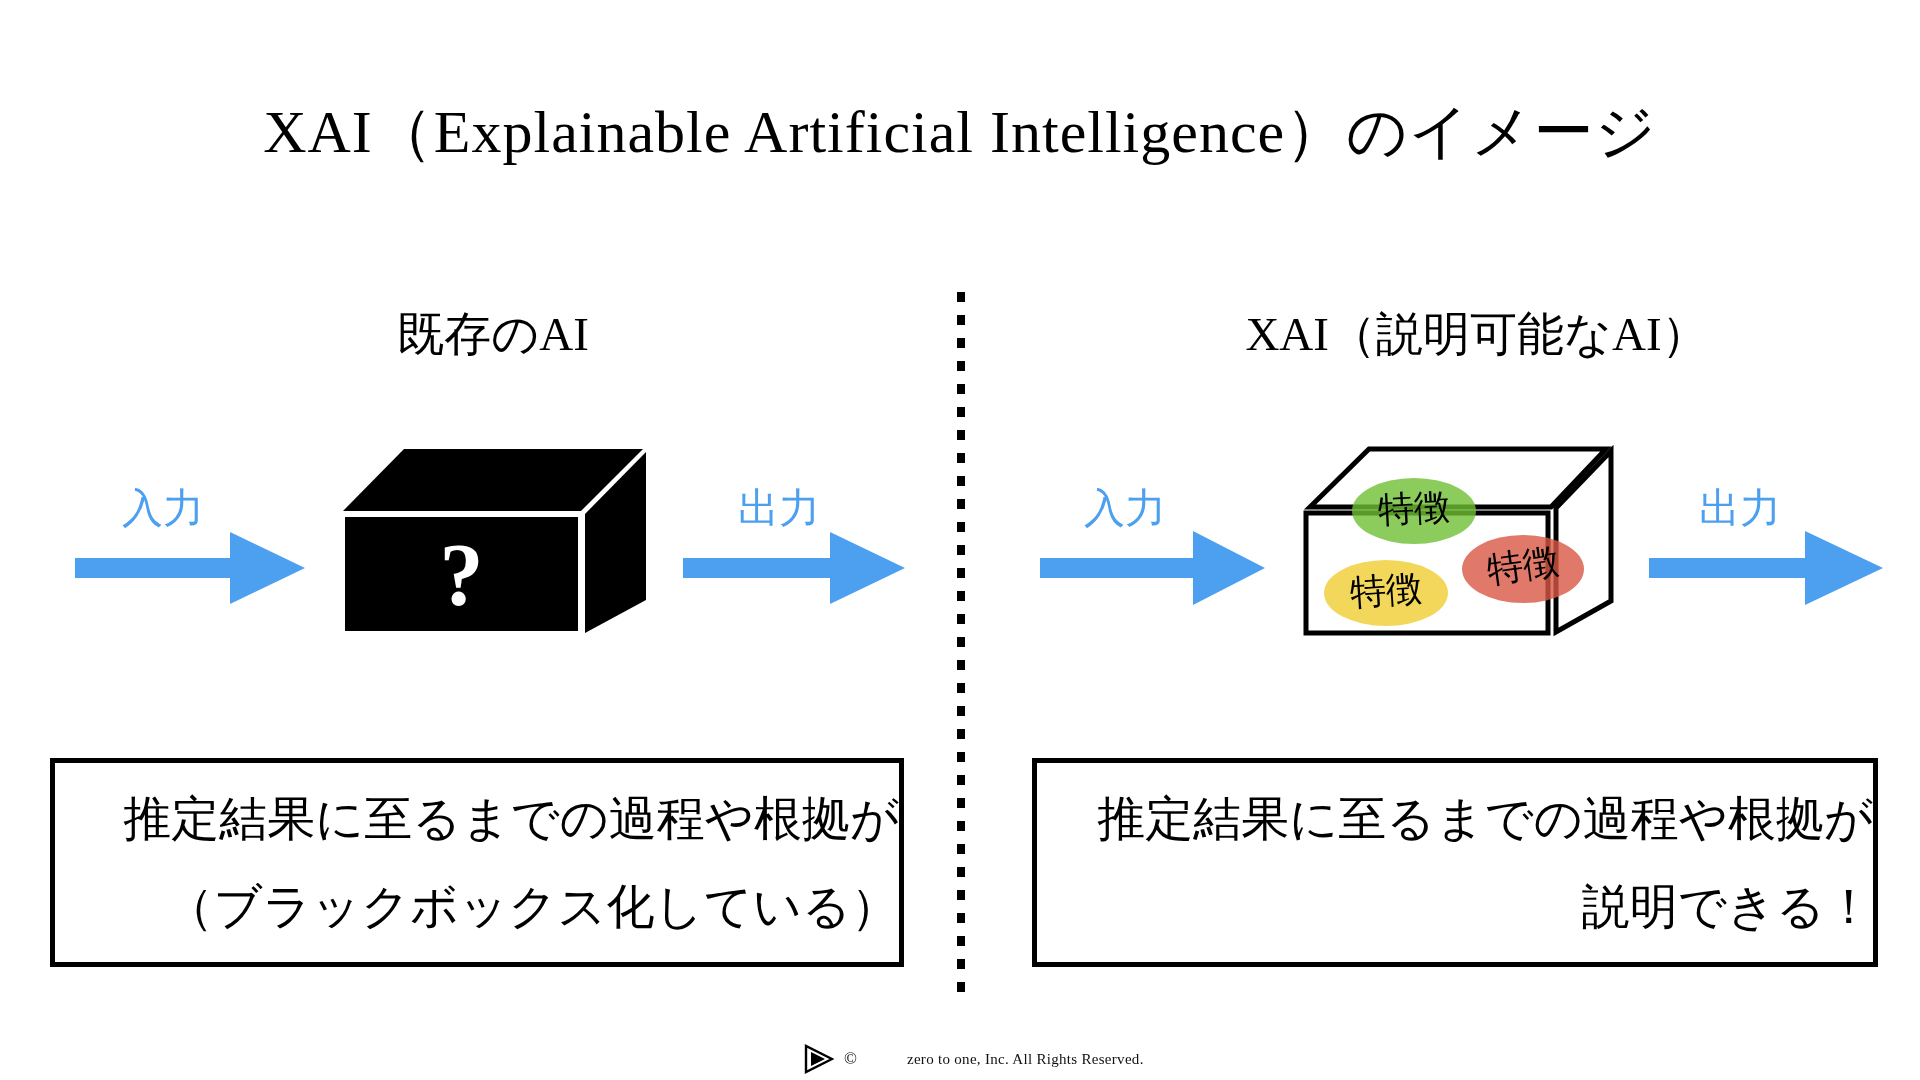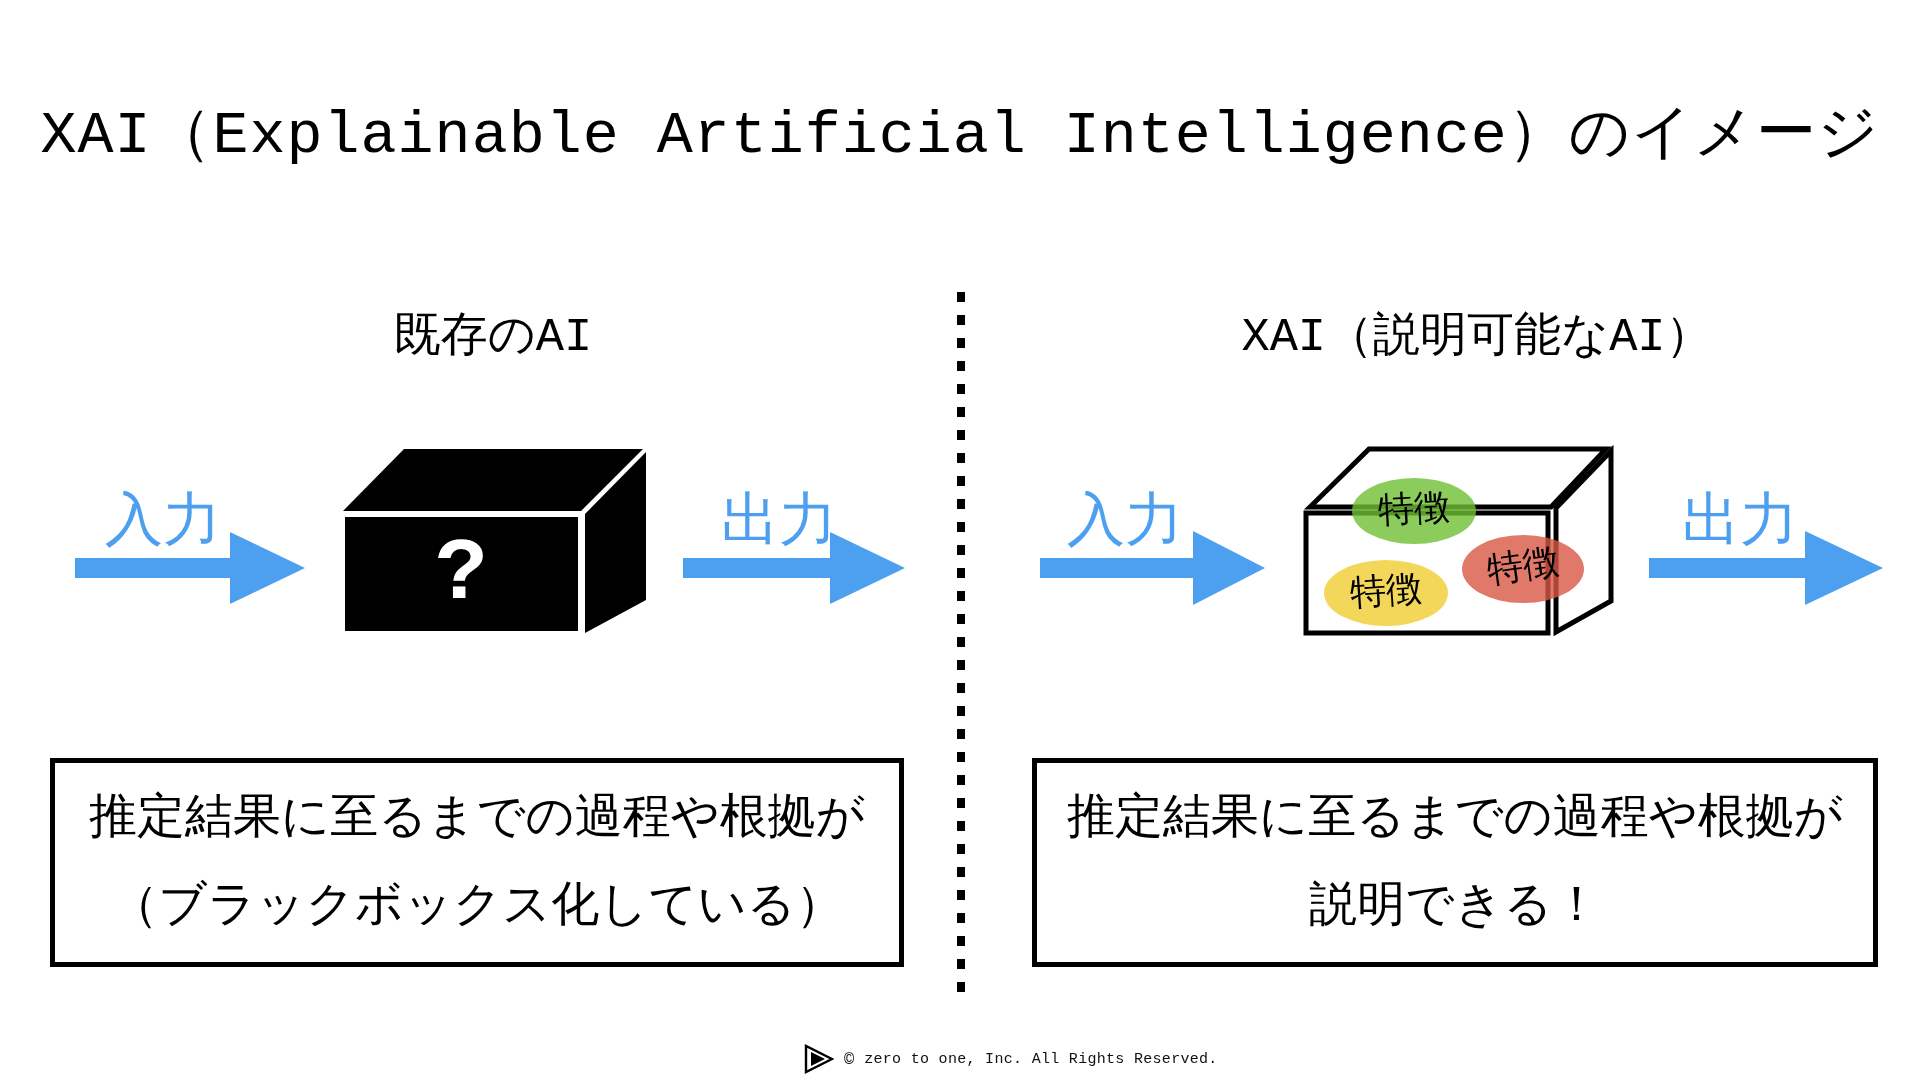--- a/index.html
+++ b/index.html
@@ -1,47 +1,47 @@
 <!DOCTYPE html>
 <html style="--arrow-blue: #4D9FF0; --feature-green: #6FBF34; --feature-red: #D85845; --feature-yellow: #F0CD32; --cube-black: #000000;"><head>
 <meta charset="utf-8">
 <style>
   html,body{margin:0;padding:0;background:#ffffff;}
   #canvas{
     position:relative;width:1920px;height:1080px;background:#ffffff;overflow:hidden;
-    font-family:Liberation Mono, monospace;color:#000;
+    font-family:Liberation Serif, serif;color:#000;
   }
   .abs{position:absolute;white-space:nowrap;}
   .hcenter{transform:translateX(-50%);}
   #shape-layer{position:absolute;left:0;top:0;width:1920px;height:1080px;}
   .title{font-size:60px;letter-spacing:1px;}
   .heading{font-size:47px;}
-  .io-label{font-size:58px;color:var(--arrow-blue,#4D9FF0);}
+  .io-label{font-size:41px;color:var(--arrow-blue,#4D9FF0);}
   .caption{font-size:40px;letter-spacing:2px;}
   .qmark{
     left:343px;top:515px;width:237px;height:118px;
     display:flex;align-items:center;justify-content:center;
     color:#ffffff;font-size:88px;font-weight:600;
   }
   .feature{
     font-size:36px;transform:translate(-50%,-50%);
   }
   .note-box{
     border:5px solid #000;box-sizing:border-box;
-    display:flex;flex-direction:column;align-items:center;justify-content:center;
+    display:flex;flex-direction:column;align-items:flex-end;justify-content:center;
     text-align:center;font-size:48px;line-height:66px;gap:22px;
   }
   .note-box-left{left:50px;top:758px;width:854px;height:209px;}
   .note-box-right{left:1032px;top:758px;width:846px;height:209px;}
   .footer{
     left:802px;top:1042px;height:34px;
     display:flex;align-items:center;gap:10px;
   }
   .footer .copy{font-size:17px;color:#111;}
-  .footer .cr-text{font-size:15px;color:#111;letter-spacing:0.3px;}
+  .footer .cr-text{font-size:15px;color:#111;letter-spacing:0.3px;margin-left:40px;}
 </style>
 </head>
 <body>
 
 <div id="canvas">
 
   <svg id="shape-layer" viewBox="0 0 1920 1080" xmlns="http://www.w3.org/2000/svg">
 
     <line x1="961" y1="292" x2="961" y2="1004" stroke="#000" stroke-width="8" stroke-dasharray="10 13"></line>
 

